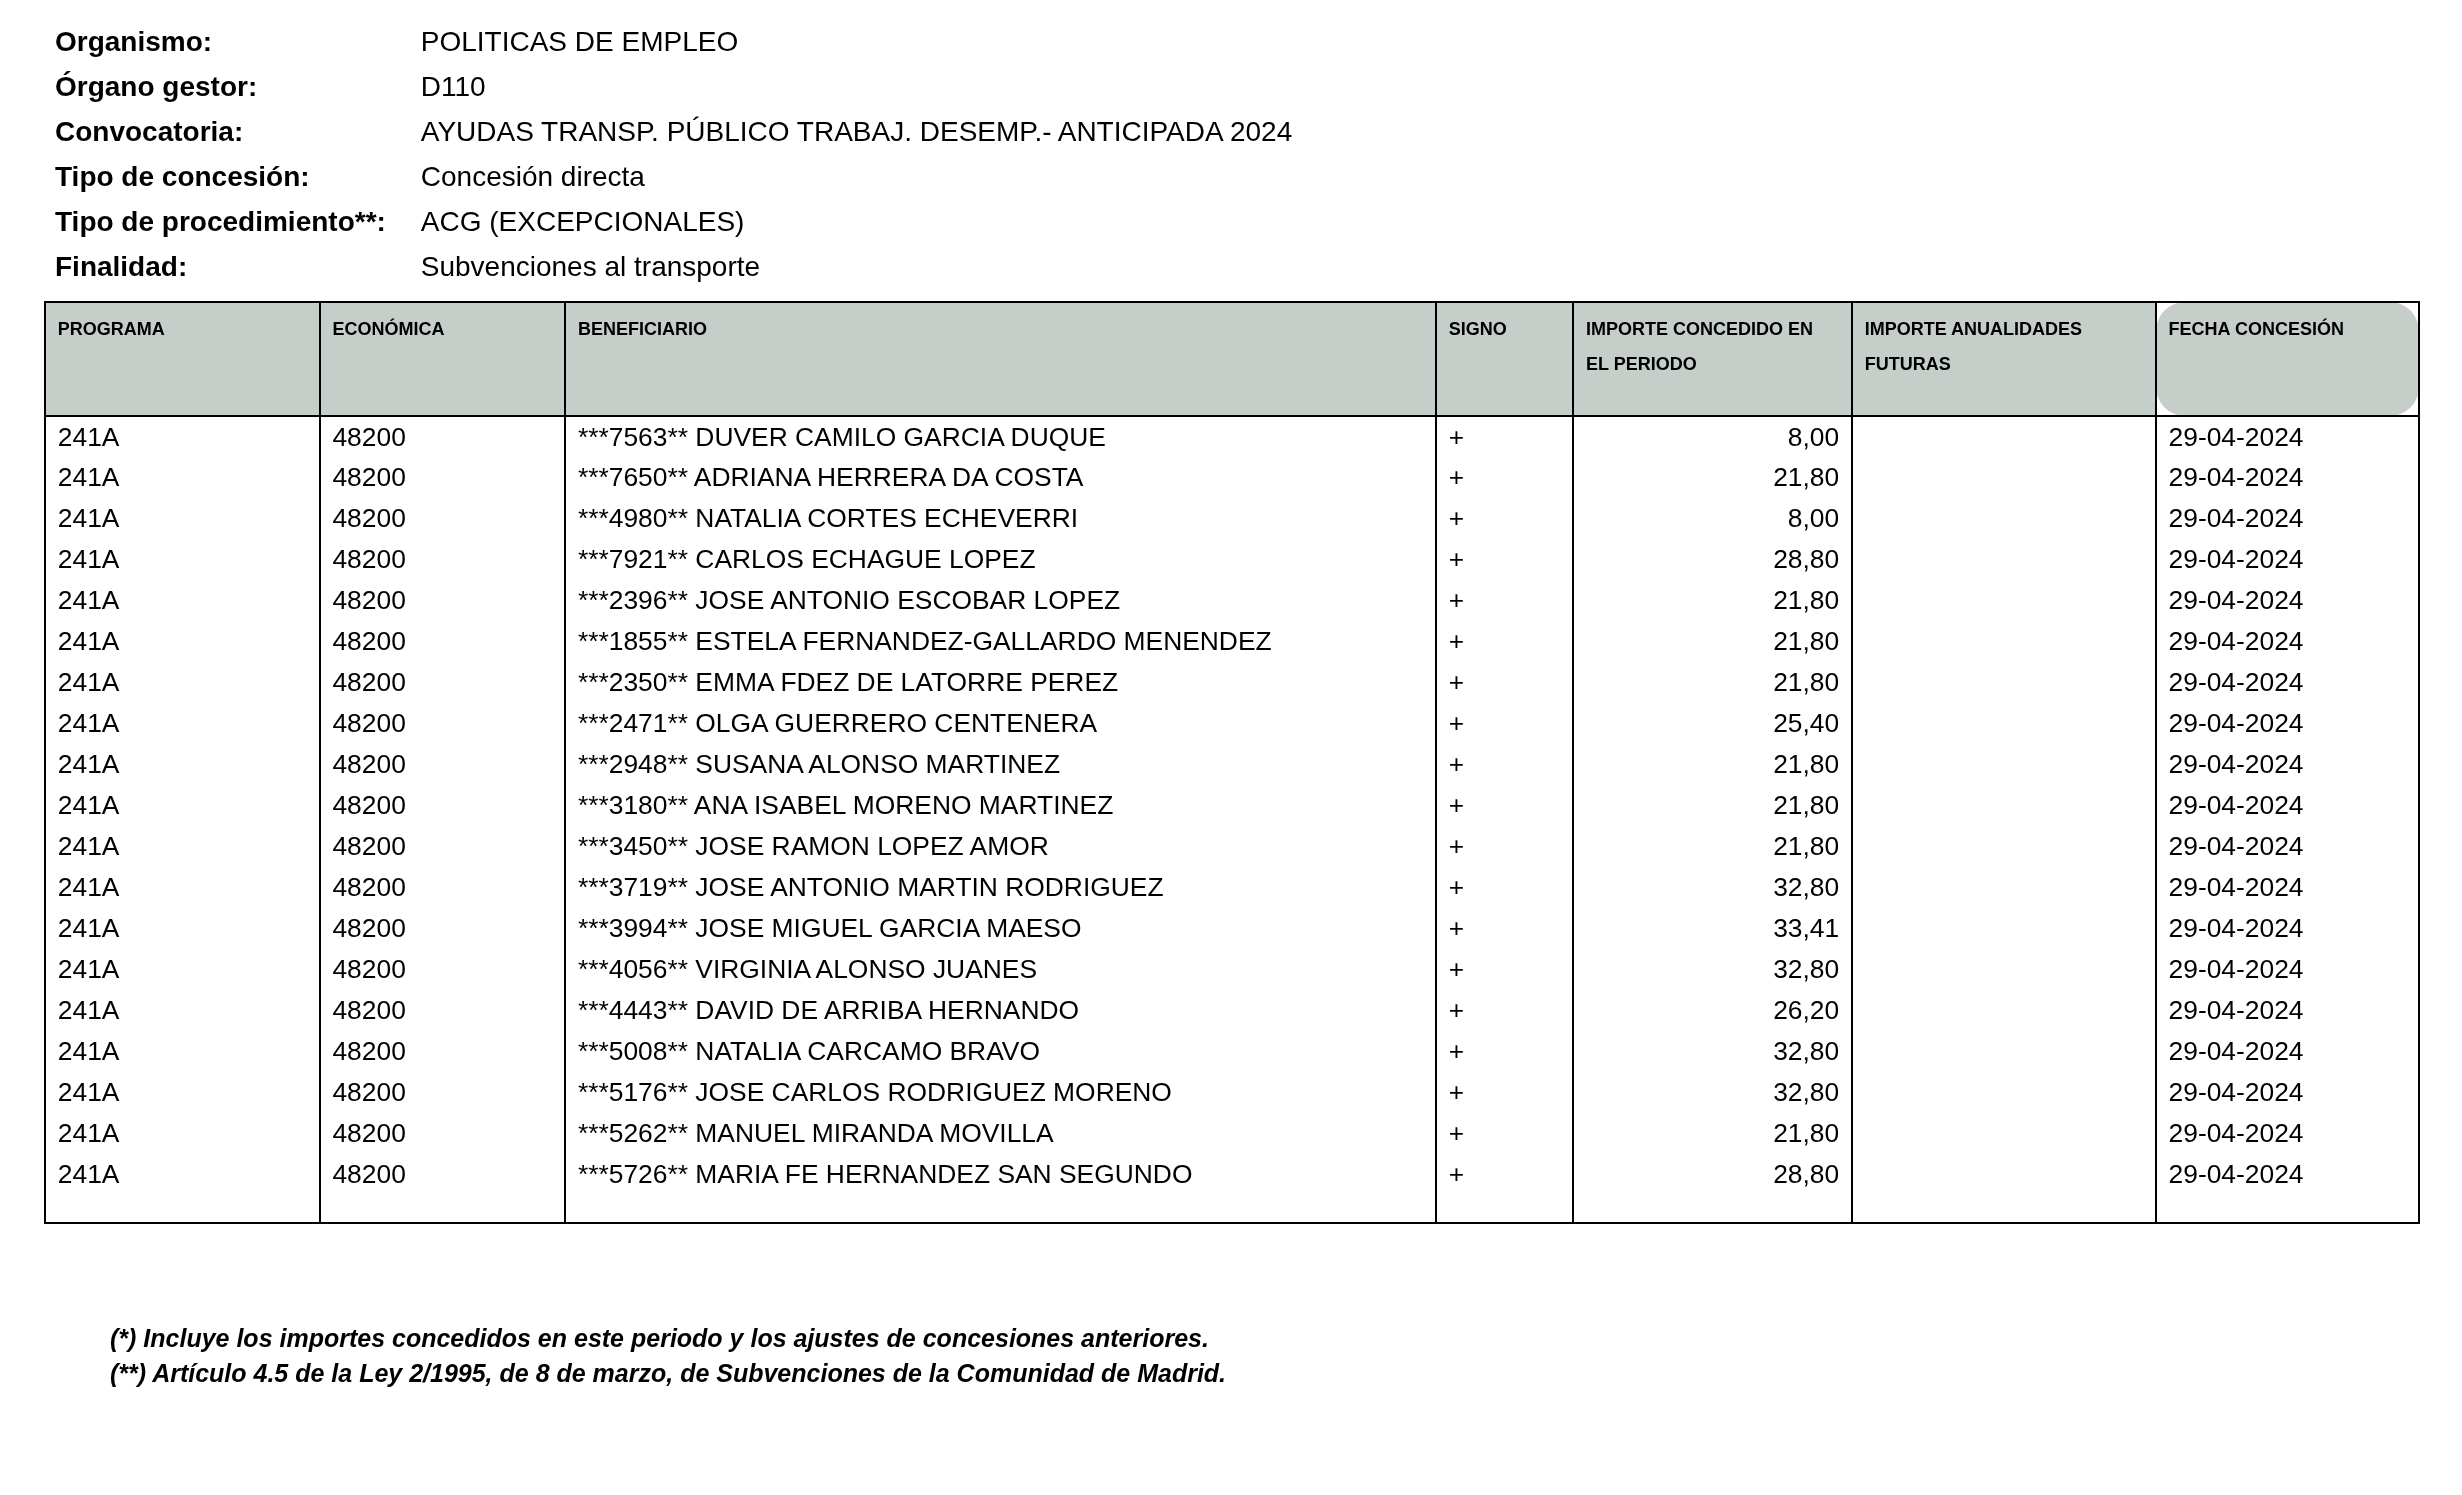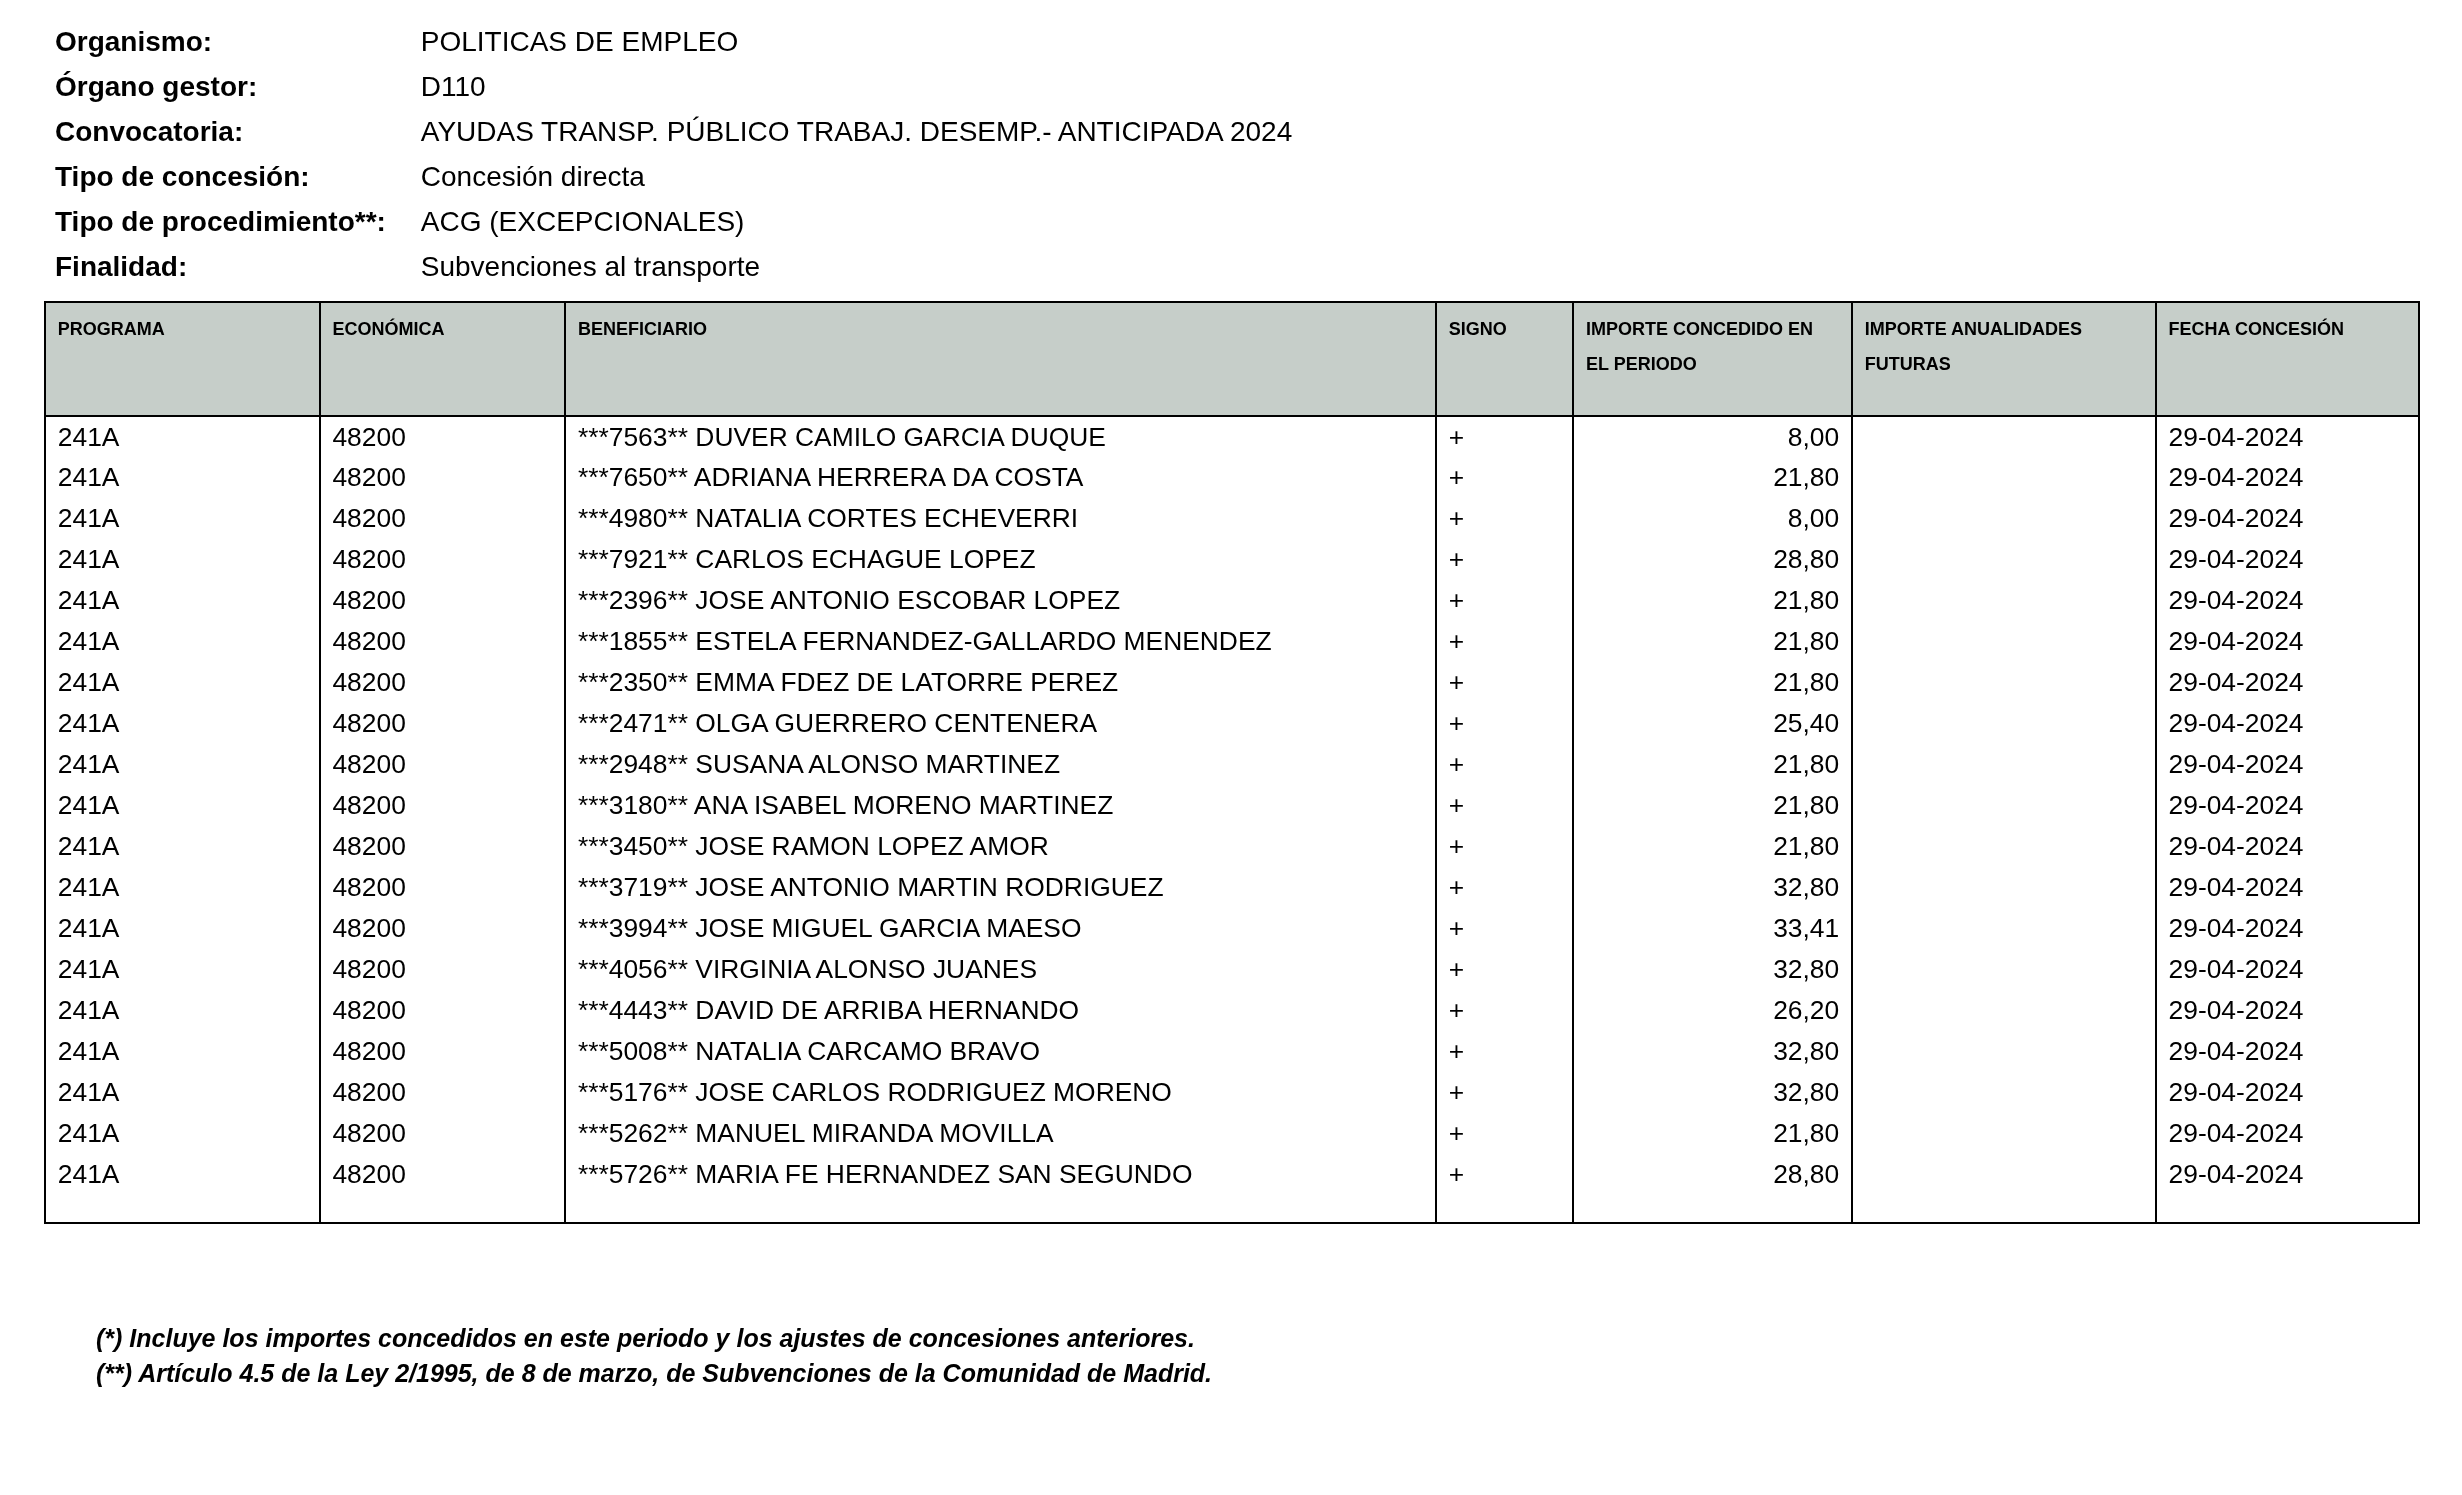--- a/index.html
+++ b/index.html
@@ -49,27 +49,27 @@
     vertical-align: middle;
     white-space: nowrap;
     overflow: hidden;
   }
   .col0 { width: 264px; }
   .col1 { width: 236px; }
   .col2 { width: 837px; }
   .col3 { width: 132px; }
   .col4 { width: 268px; }
   .col5 { width: 292px; }
-  .col6 { width: 253px; }
+  .col6 { width: 253px; border-radius: 29px; }
   td.col3 { padding-left: 17.6px; }
   td.col4 { text-align: right; padding-right: 14.7px; }
   tr.spacer td { height: 28px; }
 
   
-  .footnotes { position: absolute; left: 96px; top: 1321px; }
+  .footnotes { position: absolute; left: 110px; top: 1321px; }
   .footnote { font-size: 25px; font-weight: bold; font-style: italic; line-height: 35px; white-space: nowrap; }
 </style>
 </head>
 <body>
 
 <div class="page">
 
   <div class="header-block">
     <div class="field">
       <span class="field-label">Organismo:</span>

